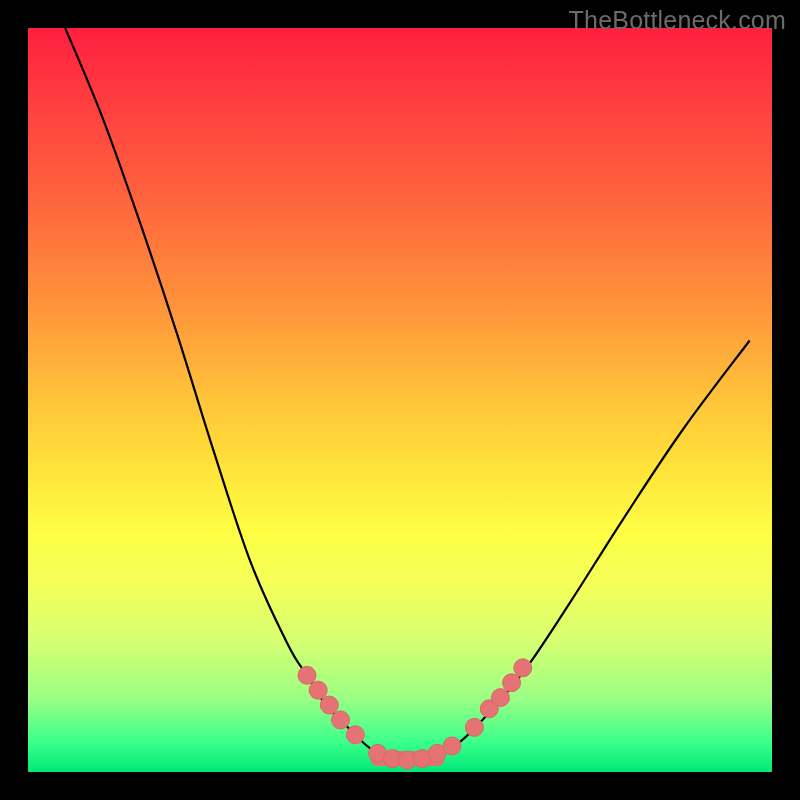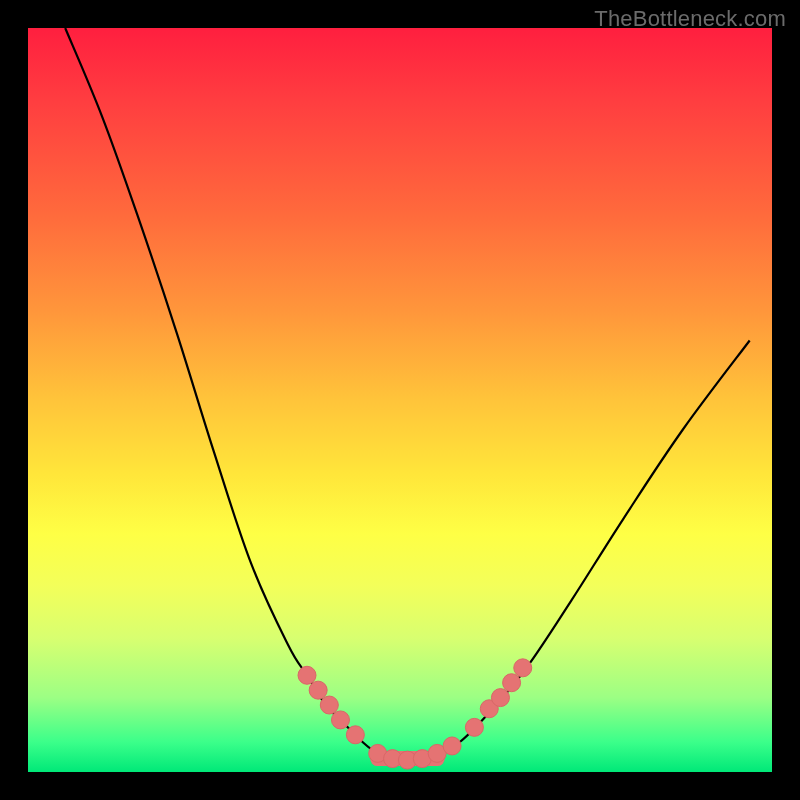--- a/index.html
+++ b/index.html
@@ -37,21 +37,21 @@
       #9cff84 90%,
       #3bff8a 96%,
       #00e878 100%
     );
   }
   .watermark {
     position: absolute;
     top: 6px;
     right: 14px;
     color: #6b6b6b;
-    font-size: 22px;
+    font-size: 25px;
     font-weight: 500;
     letter-spacing: 0.2px;
     pointer-events: none;
     user-select: none;
   }
   svg.curve-layer {
     position: absolute;
     left: 0;
     top: 0;
     width: 744px;

